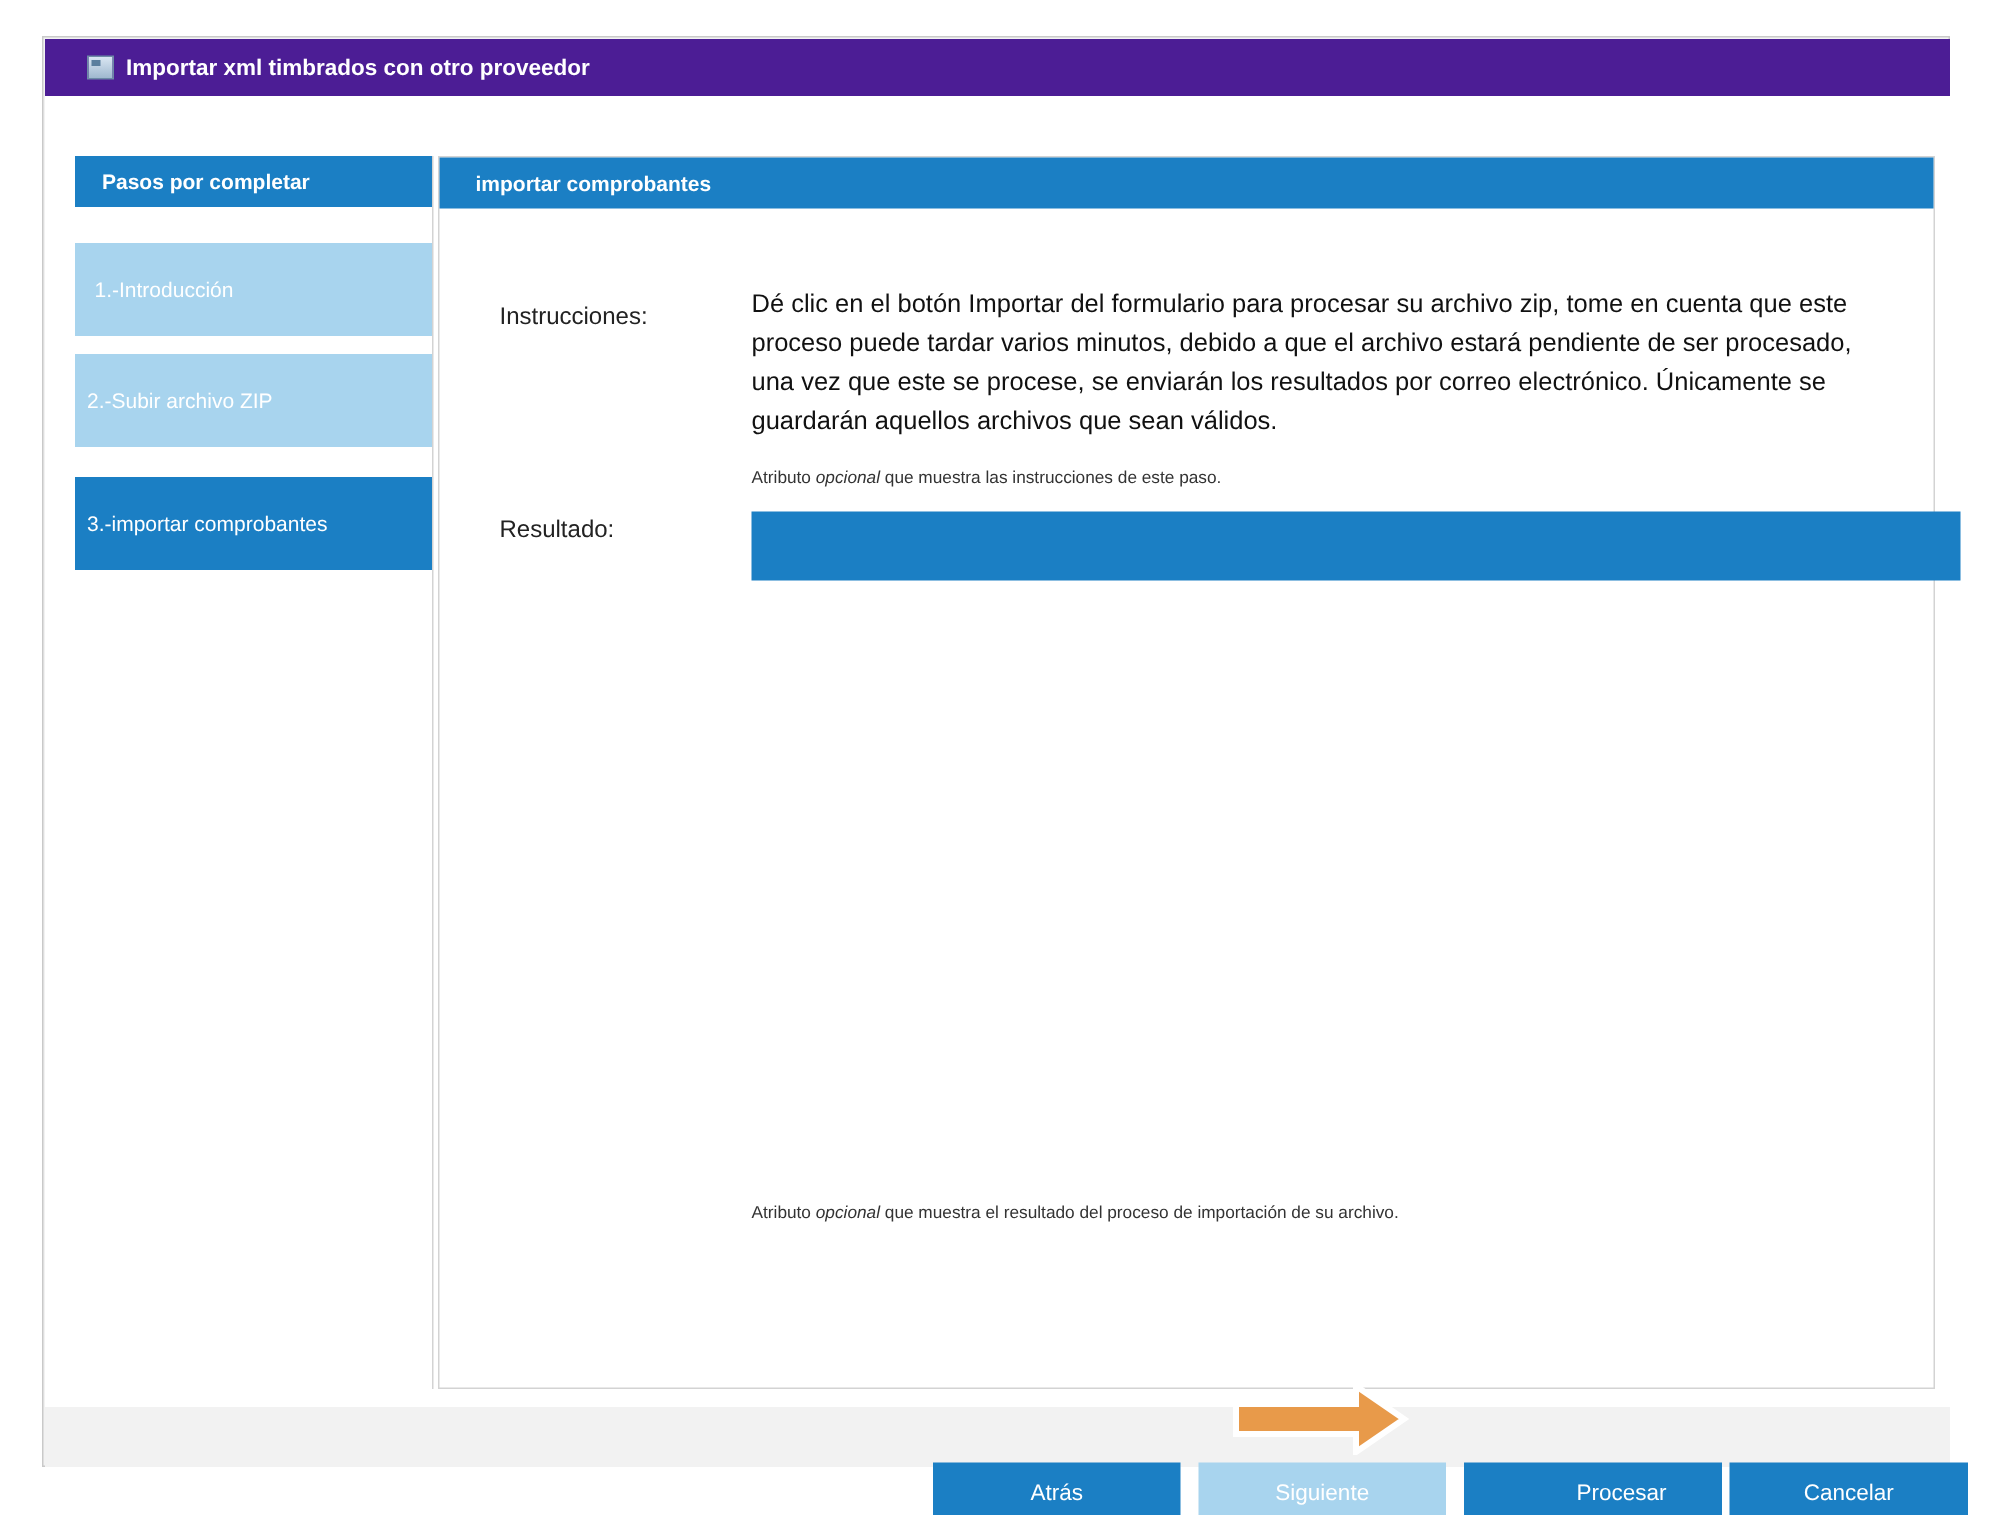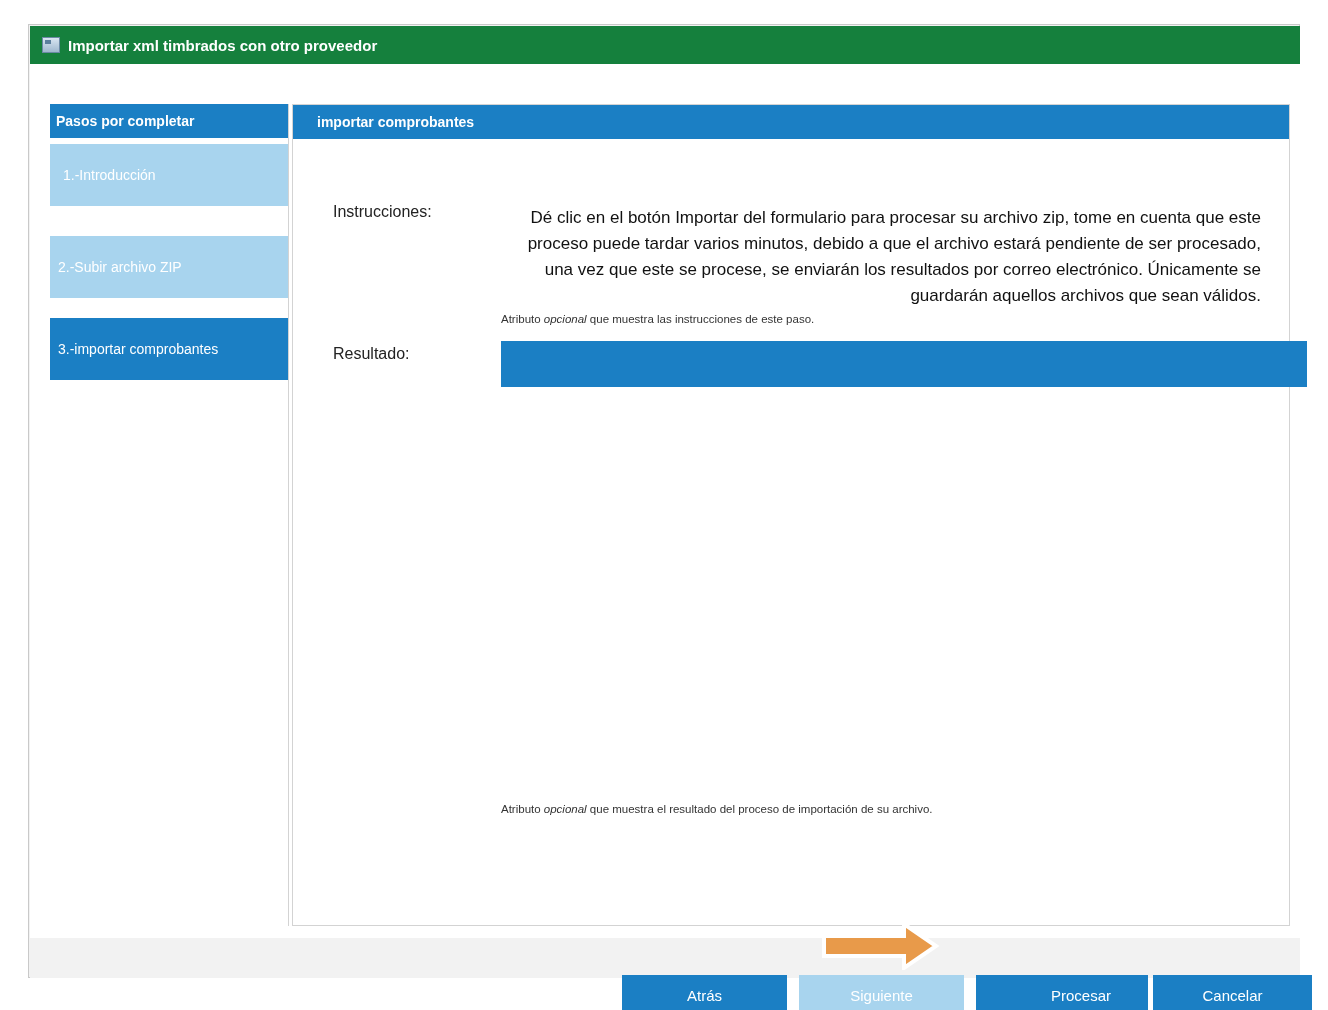--- a/index.html
+++ b/index.html
@@ -27,28 +27,28 @@
     border: 1px solid #c9c9c9;
     box-sizing: border-box;
   }
 
   .titlebar {
     position: absolute;
     left: 1px;
     top: 1px;
     width: 1270px;
     height: 38px;
-    background: #15803d;
+    background: #4c1d95;
     color: #ffffff;
     font-size: 15px;
     font-weight: bold;
     display: flex;
     align-items: center;
     box-sizing: border-box;
-    padding-left: 12px;
+    padding-left: 28px;
   }
   .title-icon {
     width: 18px;
     height: 16px;
     margin-right: 8px;
     background: linear-gradient(#d9e6f2, #9fb8cf);
     border: 1px solid #6c8aa6;
     position: relative;
     box-sizing: border-box;
   }
@@ -87,21 +87,21 @@
     left: 10px;
     top: 0px;
     width: 238px;
     height: 34px;
     background: #1b7fc4;
     color: #ffffff;
     font-size: 14px;
     font-weight: bold;
     display: flex;
     align-items: center;
-    padding-left: 6px;
+    padding-left: 18px;
     box-sizing: border-box;
   }
   .step {
     position: absolute;
     left: 10px;
     width: 238px;
     height: 62px;
     font-size: 14px;
     display: flex;
     align-items: center;
@@ -109,21 +109,21 @@
     box-sizing: border-box;
   }
   .step.done {
     background: #a8d4ee;
     color: #ffffff;
   }
   .step.current {
     background: #1b7fc4;
     color: #ffffff;
   }
-  .step.s1 { top: 40px; padding-left: 13px; }
+  .step.s1 { top: 58px; padding-left: 13px; }
   .step.s2 { top: 132px; }
   .step.s3 { top: 214px; }
 
   
   .panel {
     position: absolute;
     left: 262px;
     top: 40px;
     width: 998px;
     height: 822px;
@@ -152,26 +152,25 @@
     font-size: 16px;
     color: #222222;
     text-align: left;
   }
   .lbl-instrucciones { left: 40px; top: 98px; }
   .lbl-resultado { left: 40px; top: 240px; }
 
   .instructions-text {
     position: absolute;
     left: 208px;
-    top: 100px;
+    top: 85px;
     width: 760px;
     font-size: 17px;
     line-height: 26px;
     color: #111111;
-    text-align: right;
   }
   .hint {
     position: absolute;
     font-size: 11.5px;
     color: #333333;
   }
   .hint em { font-style: italic; }
   .hint-instrucciones { left: 208px; top: 208px; }
   .hint-resultado { left: 208px; top: 698px; }
 

